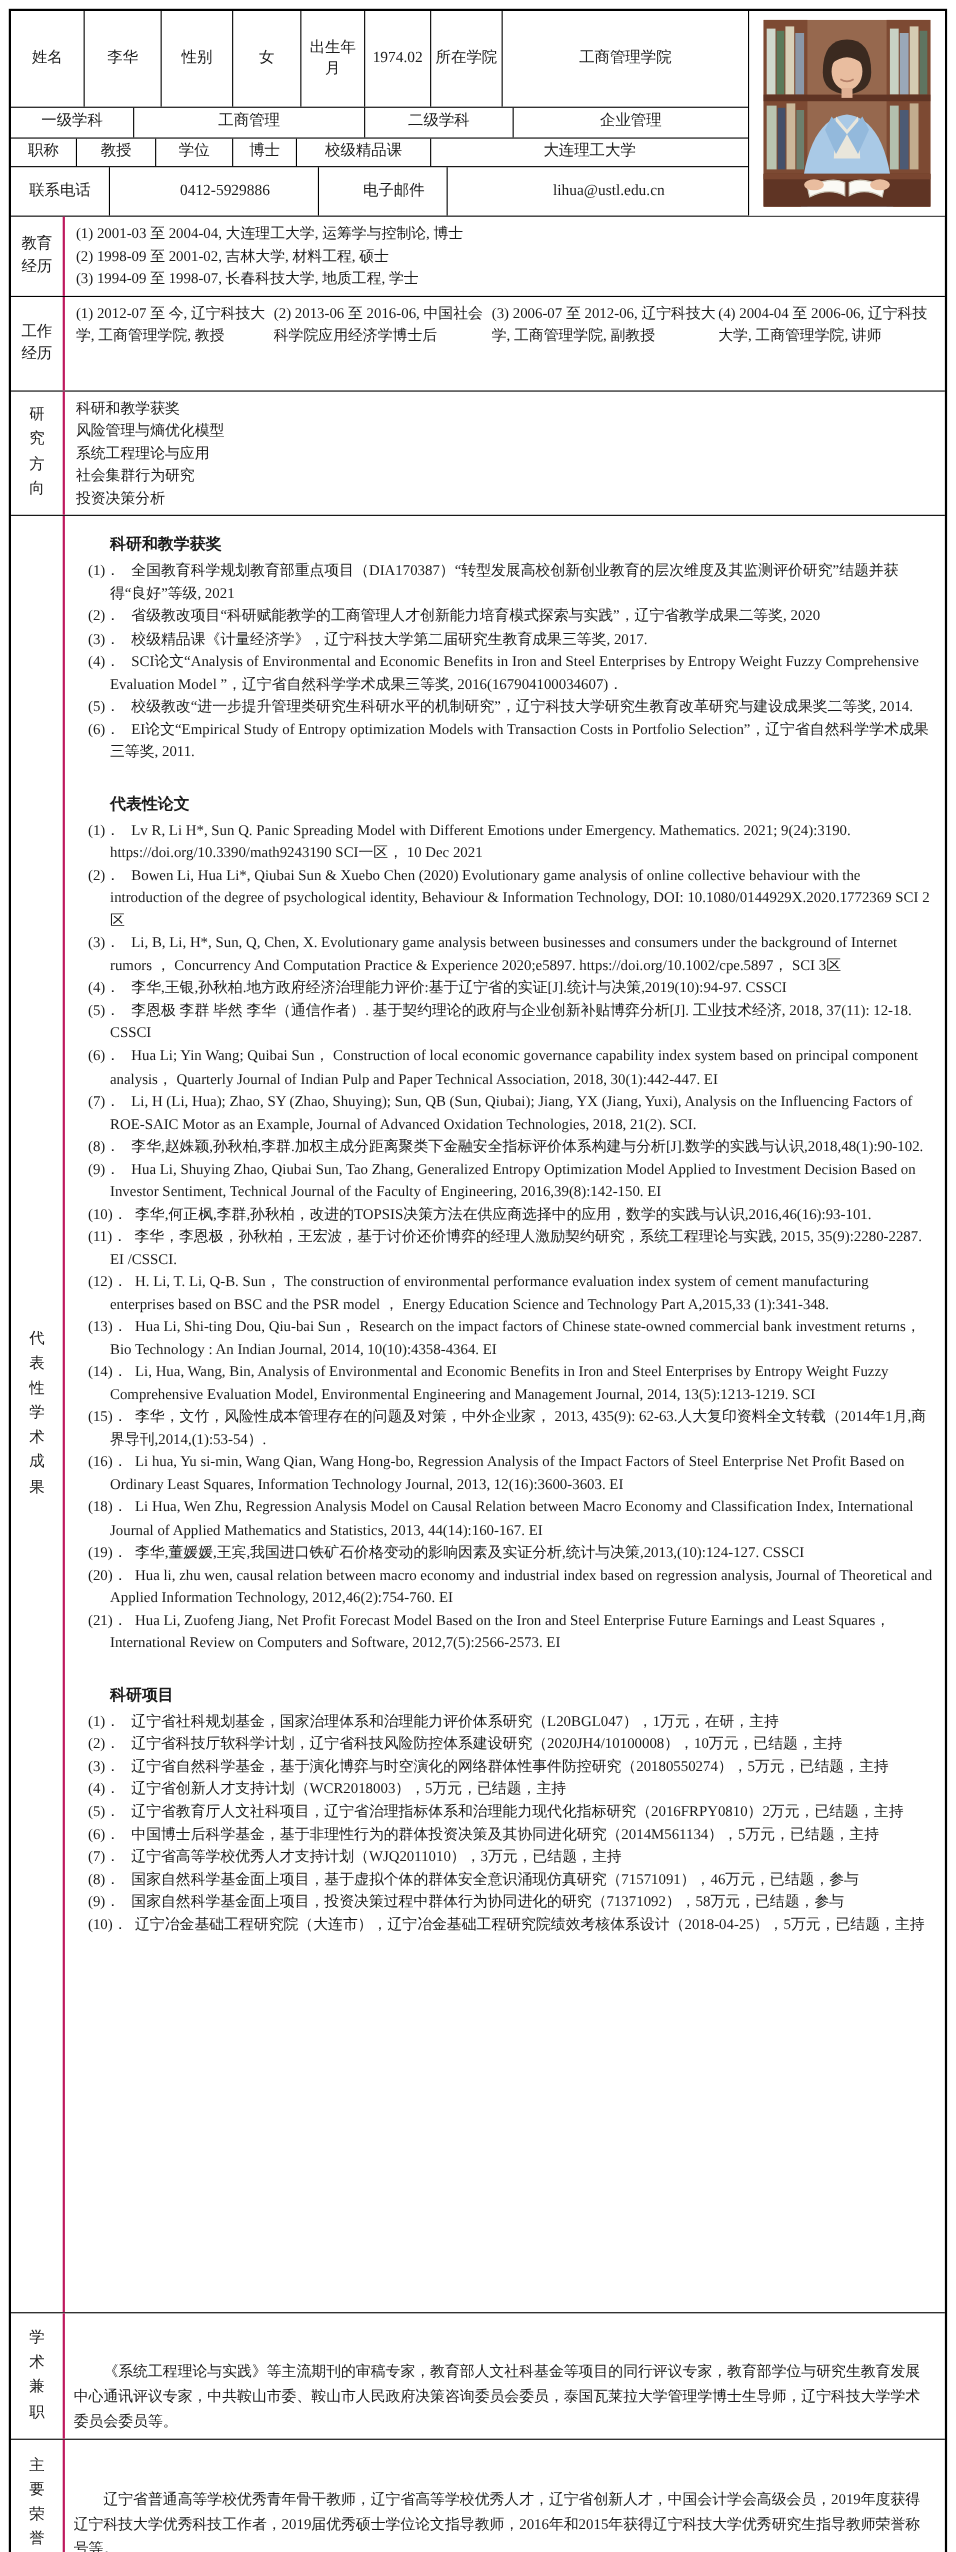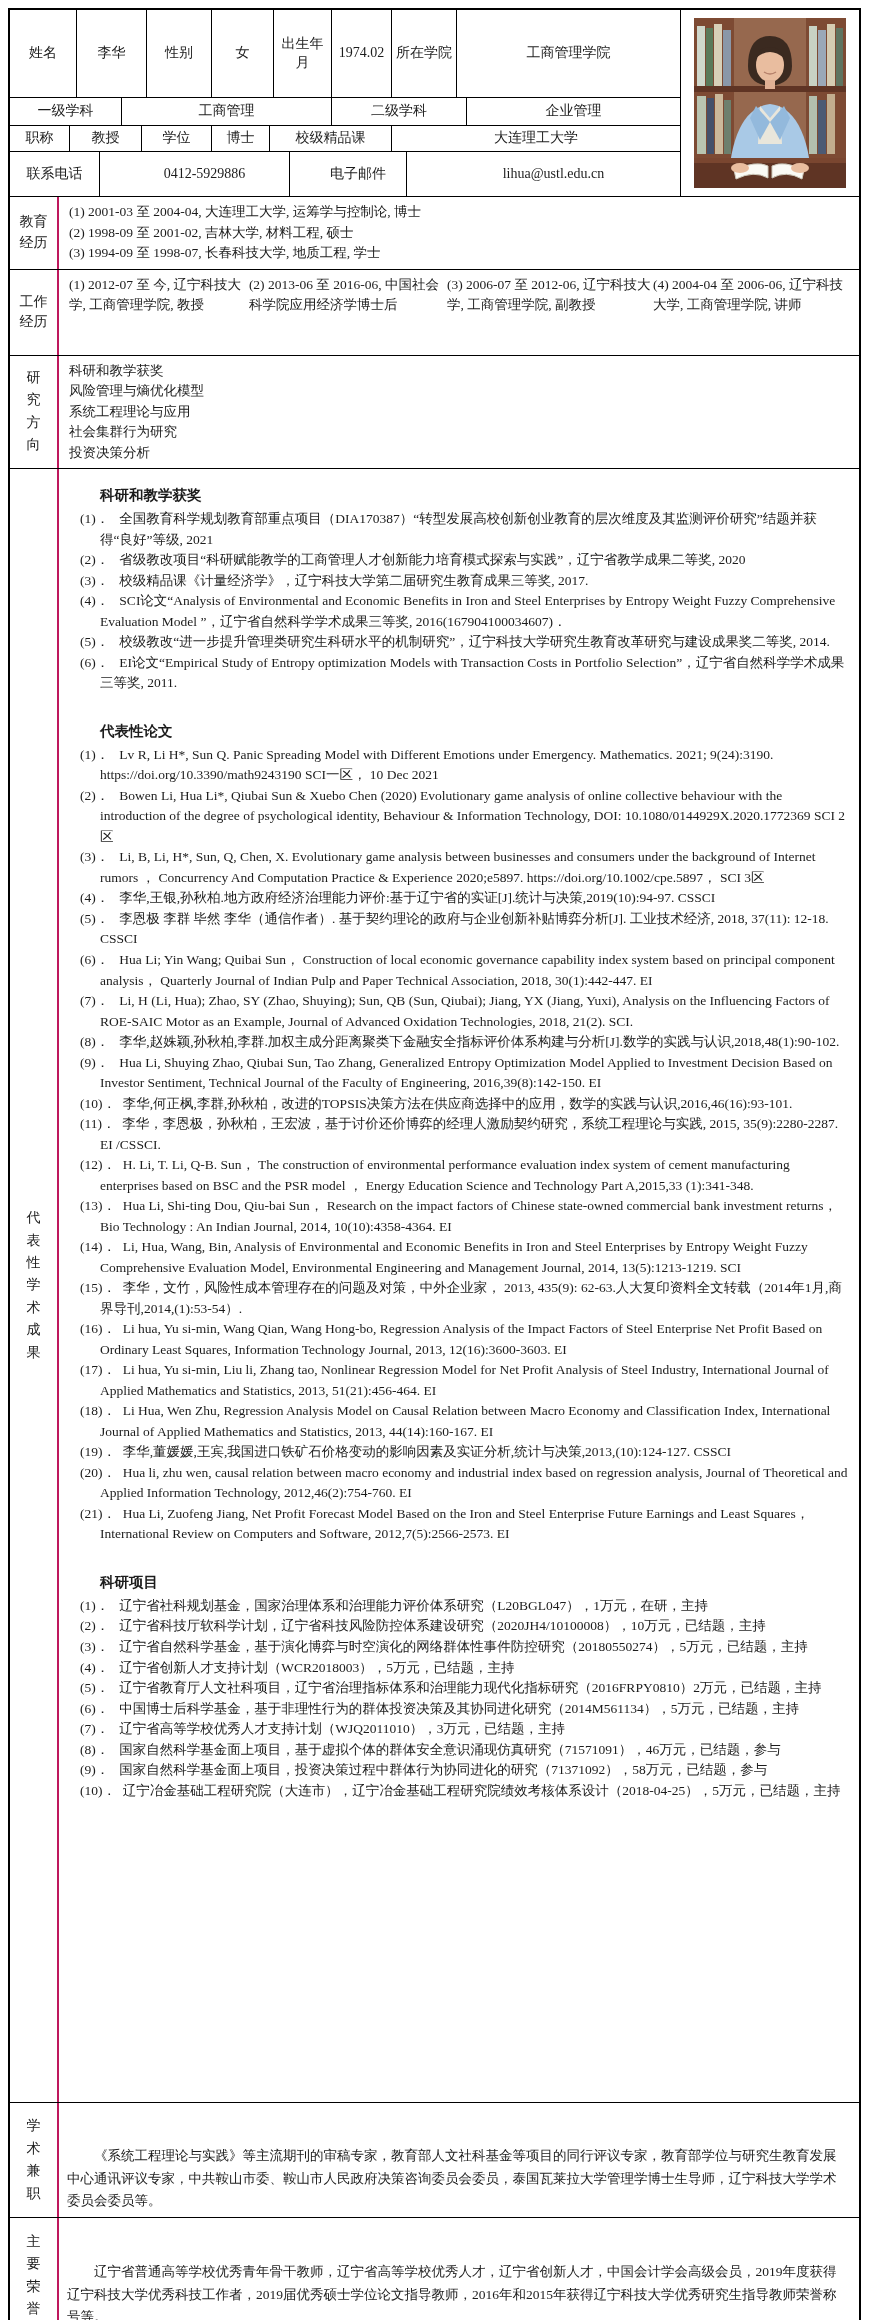--- a/index.html
+++ b/index.html
@@ -177,21 +177,20 @@
             <div class="li">(7)．&nbsp;&nbsp;&nbsp;Li, H (Li, Hua); Zhao, SY (Zhao, Shuying); Sun, QB (Sun, Qiubai); Jiang, YX (Jiang, Yuxi), Analysis on the Influencing Factors of ROE-SAIC Motor as an Example, Journal of Advanced Oxidation Technologies, 2018, 21(2). SCI.</div>
             <div class="li">(8)．&nbsp;&nbsp;&nbsp;李华,赵姝颖,孙秋柏,李群.加权主成分距离聚类下金融安全指标评价体系构建与分析[J].数学的实践与认识,2018,48(1):90-102.</div>
             <div class="li">(9)．&nbsp;&nbsp;&nbsp;Hua Li, Shuying Zhao, Qiubai Sun, Tao Zhang, Generalized Entropy Optimization Model Applied to Investment Decision Based on Investor Sentiment, Technical Journal of the Faculty of Engineering, 2016,39(8):142-150. EI</div>
             <div class="li">(10)．&nbsp;&nbsp;李华,何正枫,李群,孙秋柏，改进的TOPSIS决策方法在供应商选择中的应用，数学的实践与认识,2016,46(16):93-101.</div>
             <div class="li">(11)．&nbsp;&nbsp;李华，李恩极，孙秋柏，王宏波，基于讨价还价博弈的经理人激励契约研究，系统工程理论与实践, 2015, 35(9):2280-2287. EI /CSSCI.</div>
             <div class="li">(12)．&nbsp;&nbsp;H. Li, T. Li, Q-B. Sun， The construction of environmental performance evaluation index system of cement manufacturing enterprises based on BSC and the PSR model ， Energy Education Science and Technology Part A,2015,33 (1):341-348.</div>
             <div class="li">(13)．&nbsp;&nbsp;Hua Li, Shi-ting Dou, Qiu-bai Sun， Research on the impact factors of Chinese state-owned commercial bank investment returns， Bio Technology : An Indian Journal, 2014, 10(10):4358-4364. EI</div>
             <div class="li">(14)．&nbsp;&nbsp;Li, Hua, Wang, Bin, Analysis of Environmental and Economic Benefits in Iron and Steel Enterprises by Entropy Weight Fuzzy Comprehensive Evaluation Model, Environmental Engineering and Management Journal, 2014, 13(5):1213-1219. SCI</div>
             <div class="li">(15)．&nbsp;&nbsp;李华，文竹，风险性成本管理存在的问题及对策，中外企业家， 2013, 435(9): 62-63.人大复印资料全文转载（2014年1月,商界导刊,2014,(1):53-54）.</div>
             <div class="li">(16)．&nbsp;&nbsp;Li hua, Yu si-min, Wang Qian, Wang Hong-bo, Regression Analysis of the Impact Factors of Steel Enterprise Net Profit Based on Ordinary Least Squares, Information Technology Journal, 2013, 12(16):3600-3603. EI</div>
-            <div class="li">(17)．&nbsp;&nbsp;Li hua, Yu si-min, Liu li, Zhang tao, Nonlinear Regression Model for Net Profit Analysis of Steel Industry, International Journal of Applied Mathematics and Statistics, 2013, 51(21):456-464. EI</div>
             <div class="li">(18)．&nbsp;&nbsp;Li Hua, Wen Zhu, Regression Analysis Model on Causal Relation between Macro Economy and Classification Index, International Journal of Applied Mathematics and Statistics, 2013, 44(14):160-167. EI</div>
             <div class="li">(19)．&nbsp;&nbsp;李华,董媛媛,王宾,我国进口铁矿石价格变动的影响因素及实证分析,统计与决策,2013,(10):124-127. CSSCI</div>
             <div class="li">(20)．&nbsp;&nbsp;Hua li, zhu wen, causal relation between macro economy and industrial index based on regression analysis, Journal of Theoretical and Applied Information Technology, 2012,46(2):754-760. EI</div>
             <div class="li">(21)．&nbsp;&nbsp;Hua Li, Zuofeng Jiang, Net Profit Forecast Model Based on the Iron and Steel Enterprise Future Earnings and Least Squares， International Review on Computers and Software, 2012,7(5):2566-2573. EI</div>
           </div>
         <div class="section-title gap">科研项目</div>
         <div class="hang-list">
             <div class="li">(1)．&nbsp;&nbsp;&nbsp;辽宁省社科规划基金，国家治理体系和治理能力评价体系研究（L20BGL047），1万元，在研，主持</div>
             <div class="li">(2)．&nbsp;&nbsp;&nbsp;辽宁省科技厅软科学计划，辽宁省科技风险防控体系建设研究（2020JH4/10100008），10万元，已结题，主持</div>
             <div class="li">(3)．&nbsp;&nbsp;&nbsp;辽宁省自然科学基金，基于演化博弈与时空演化的网络群体性事件防控研究（20180550274），5万元，已结题，主持</div>

